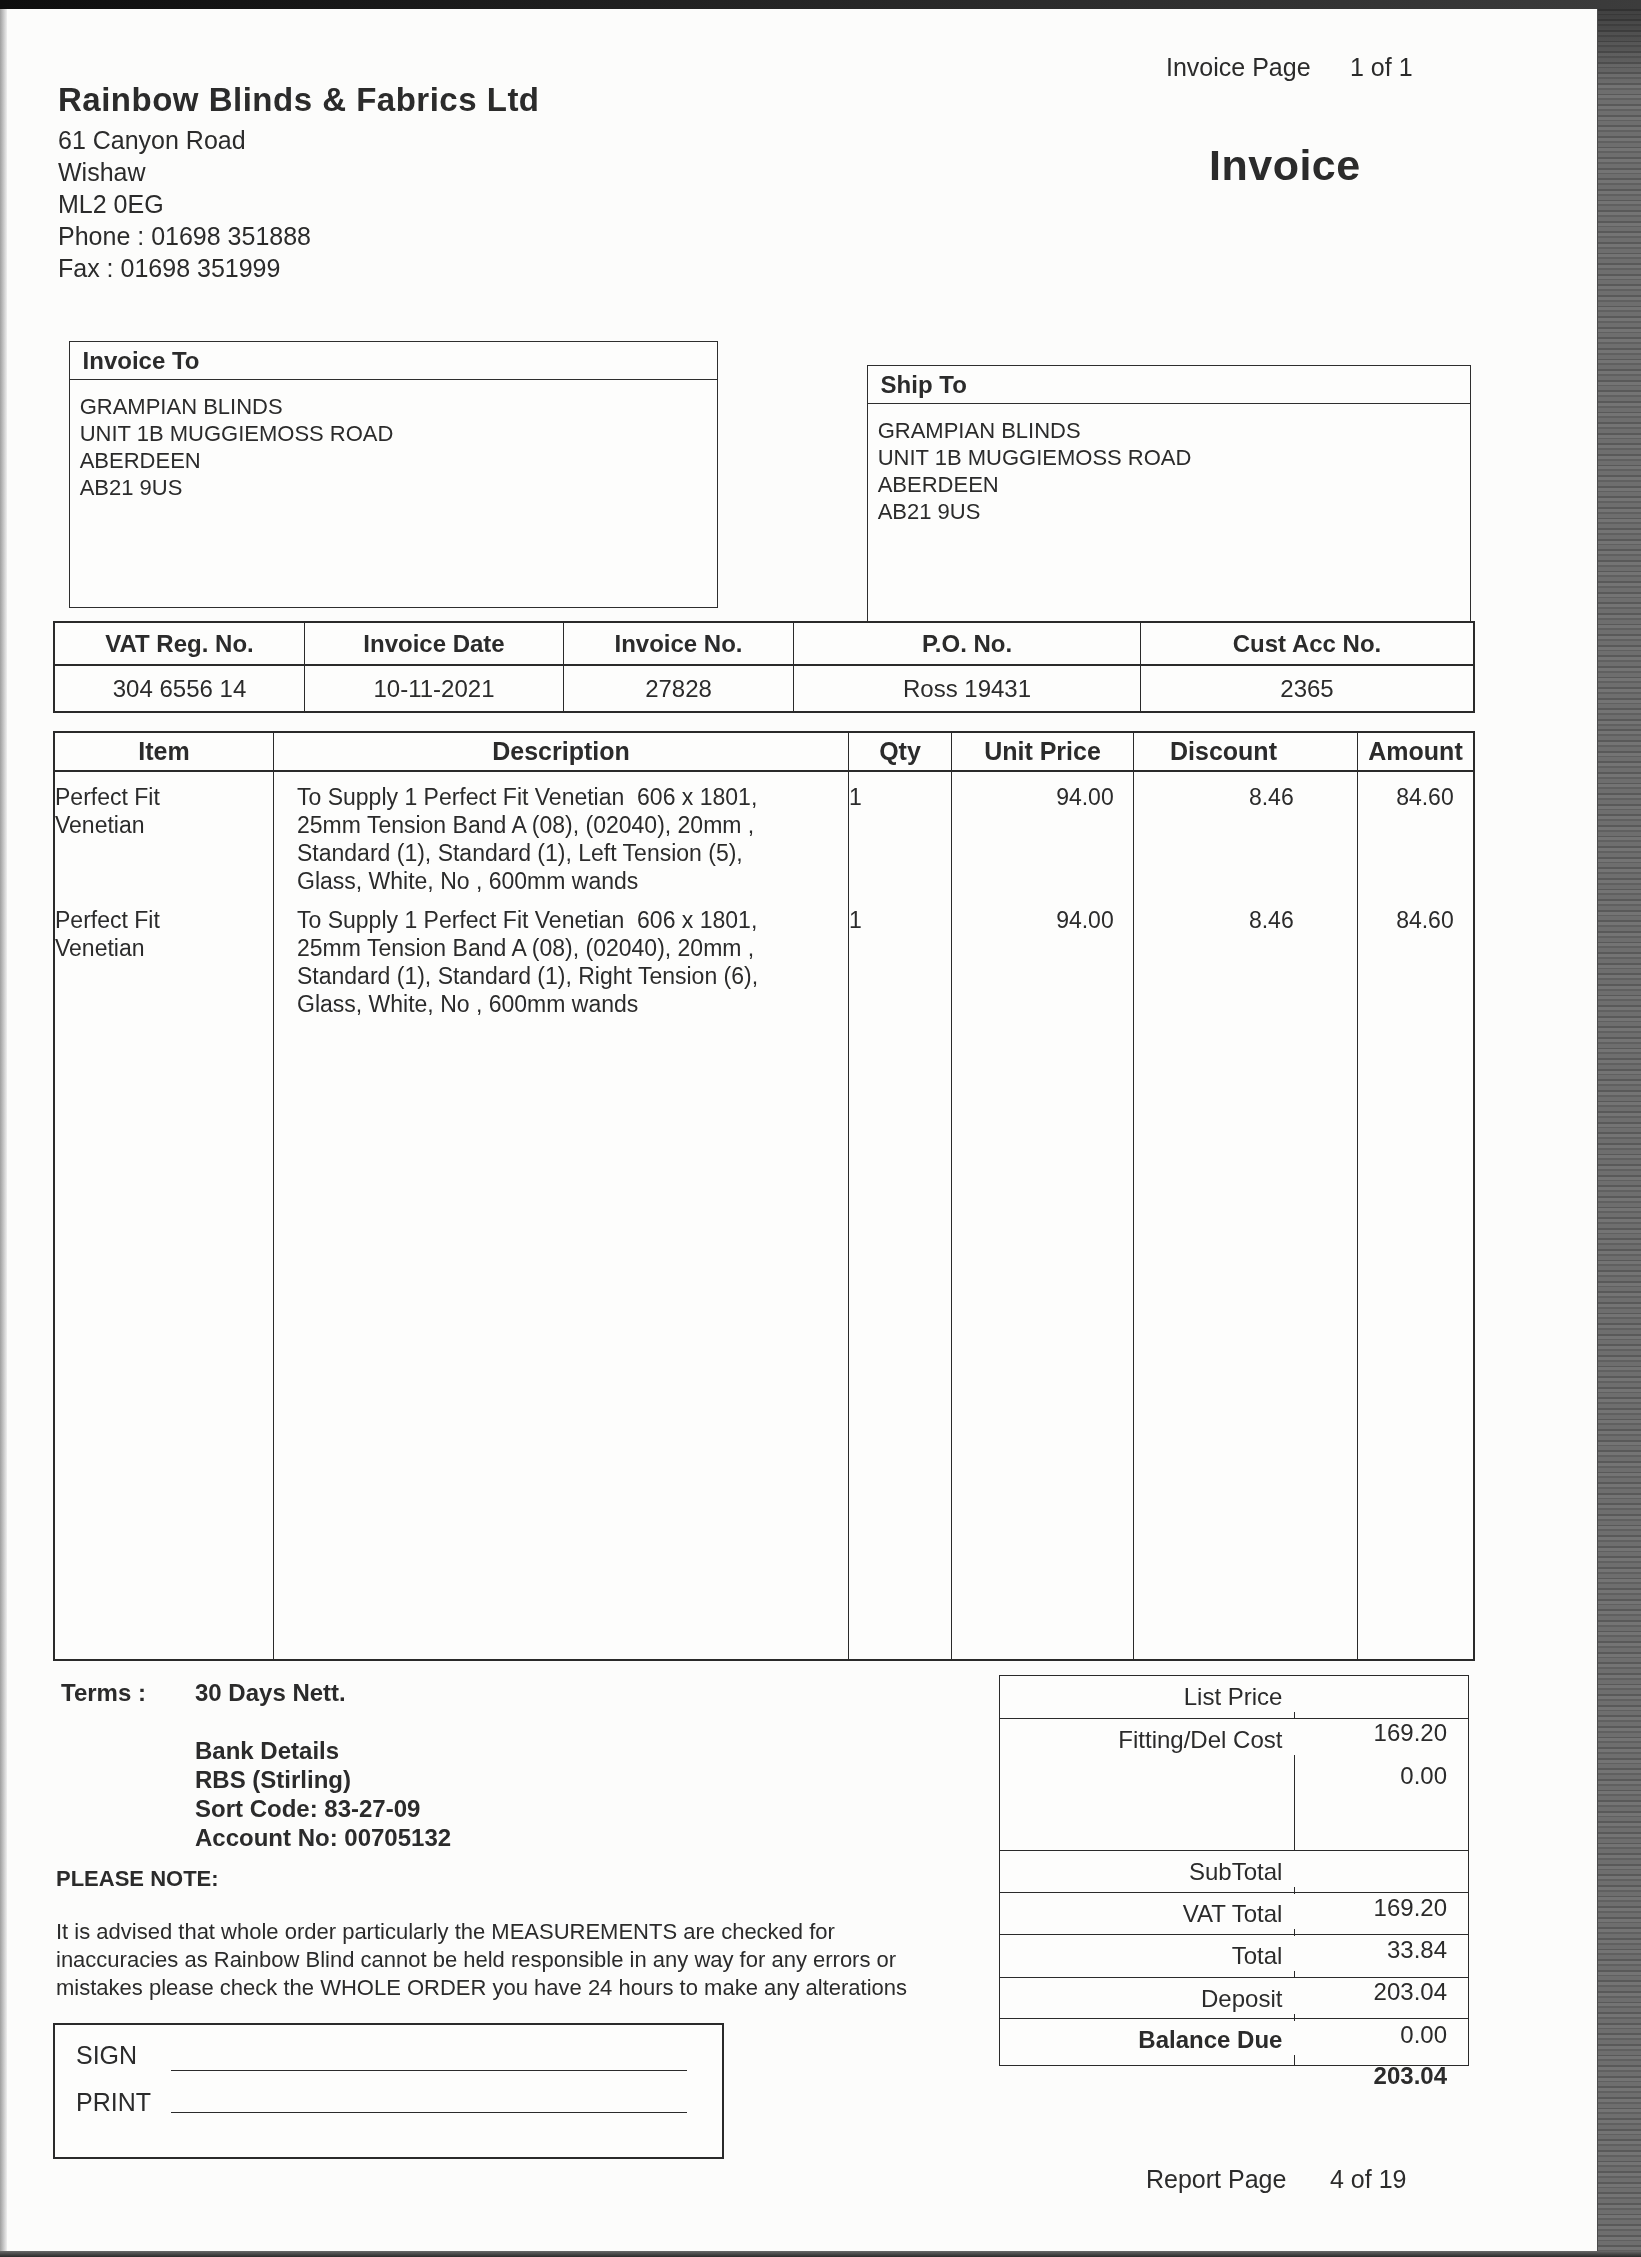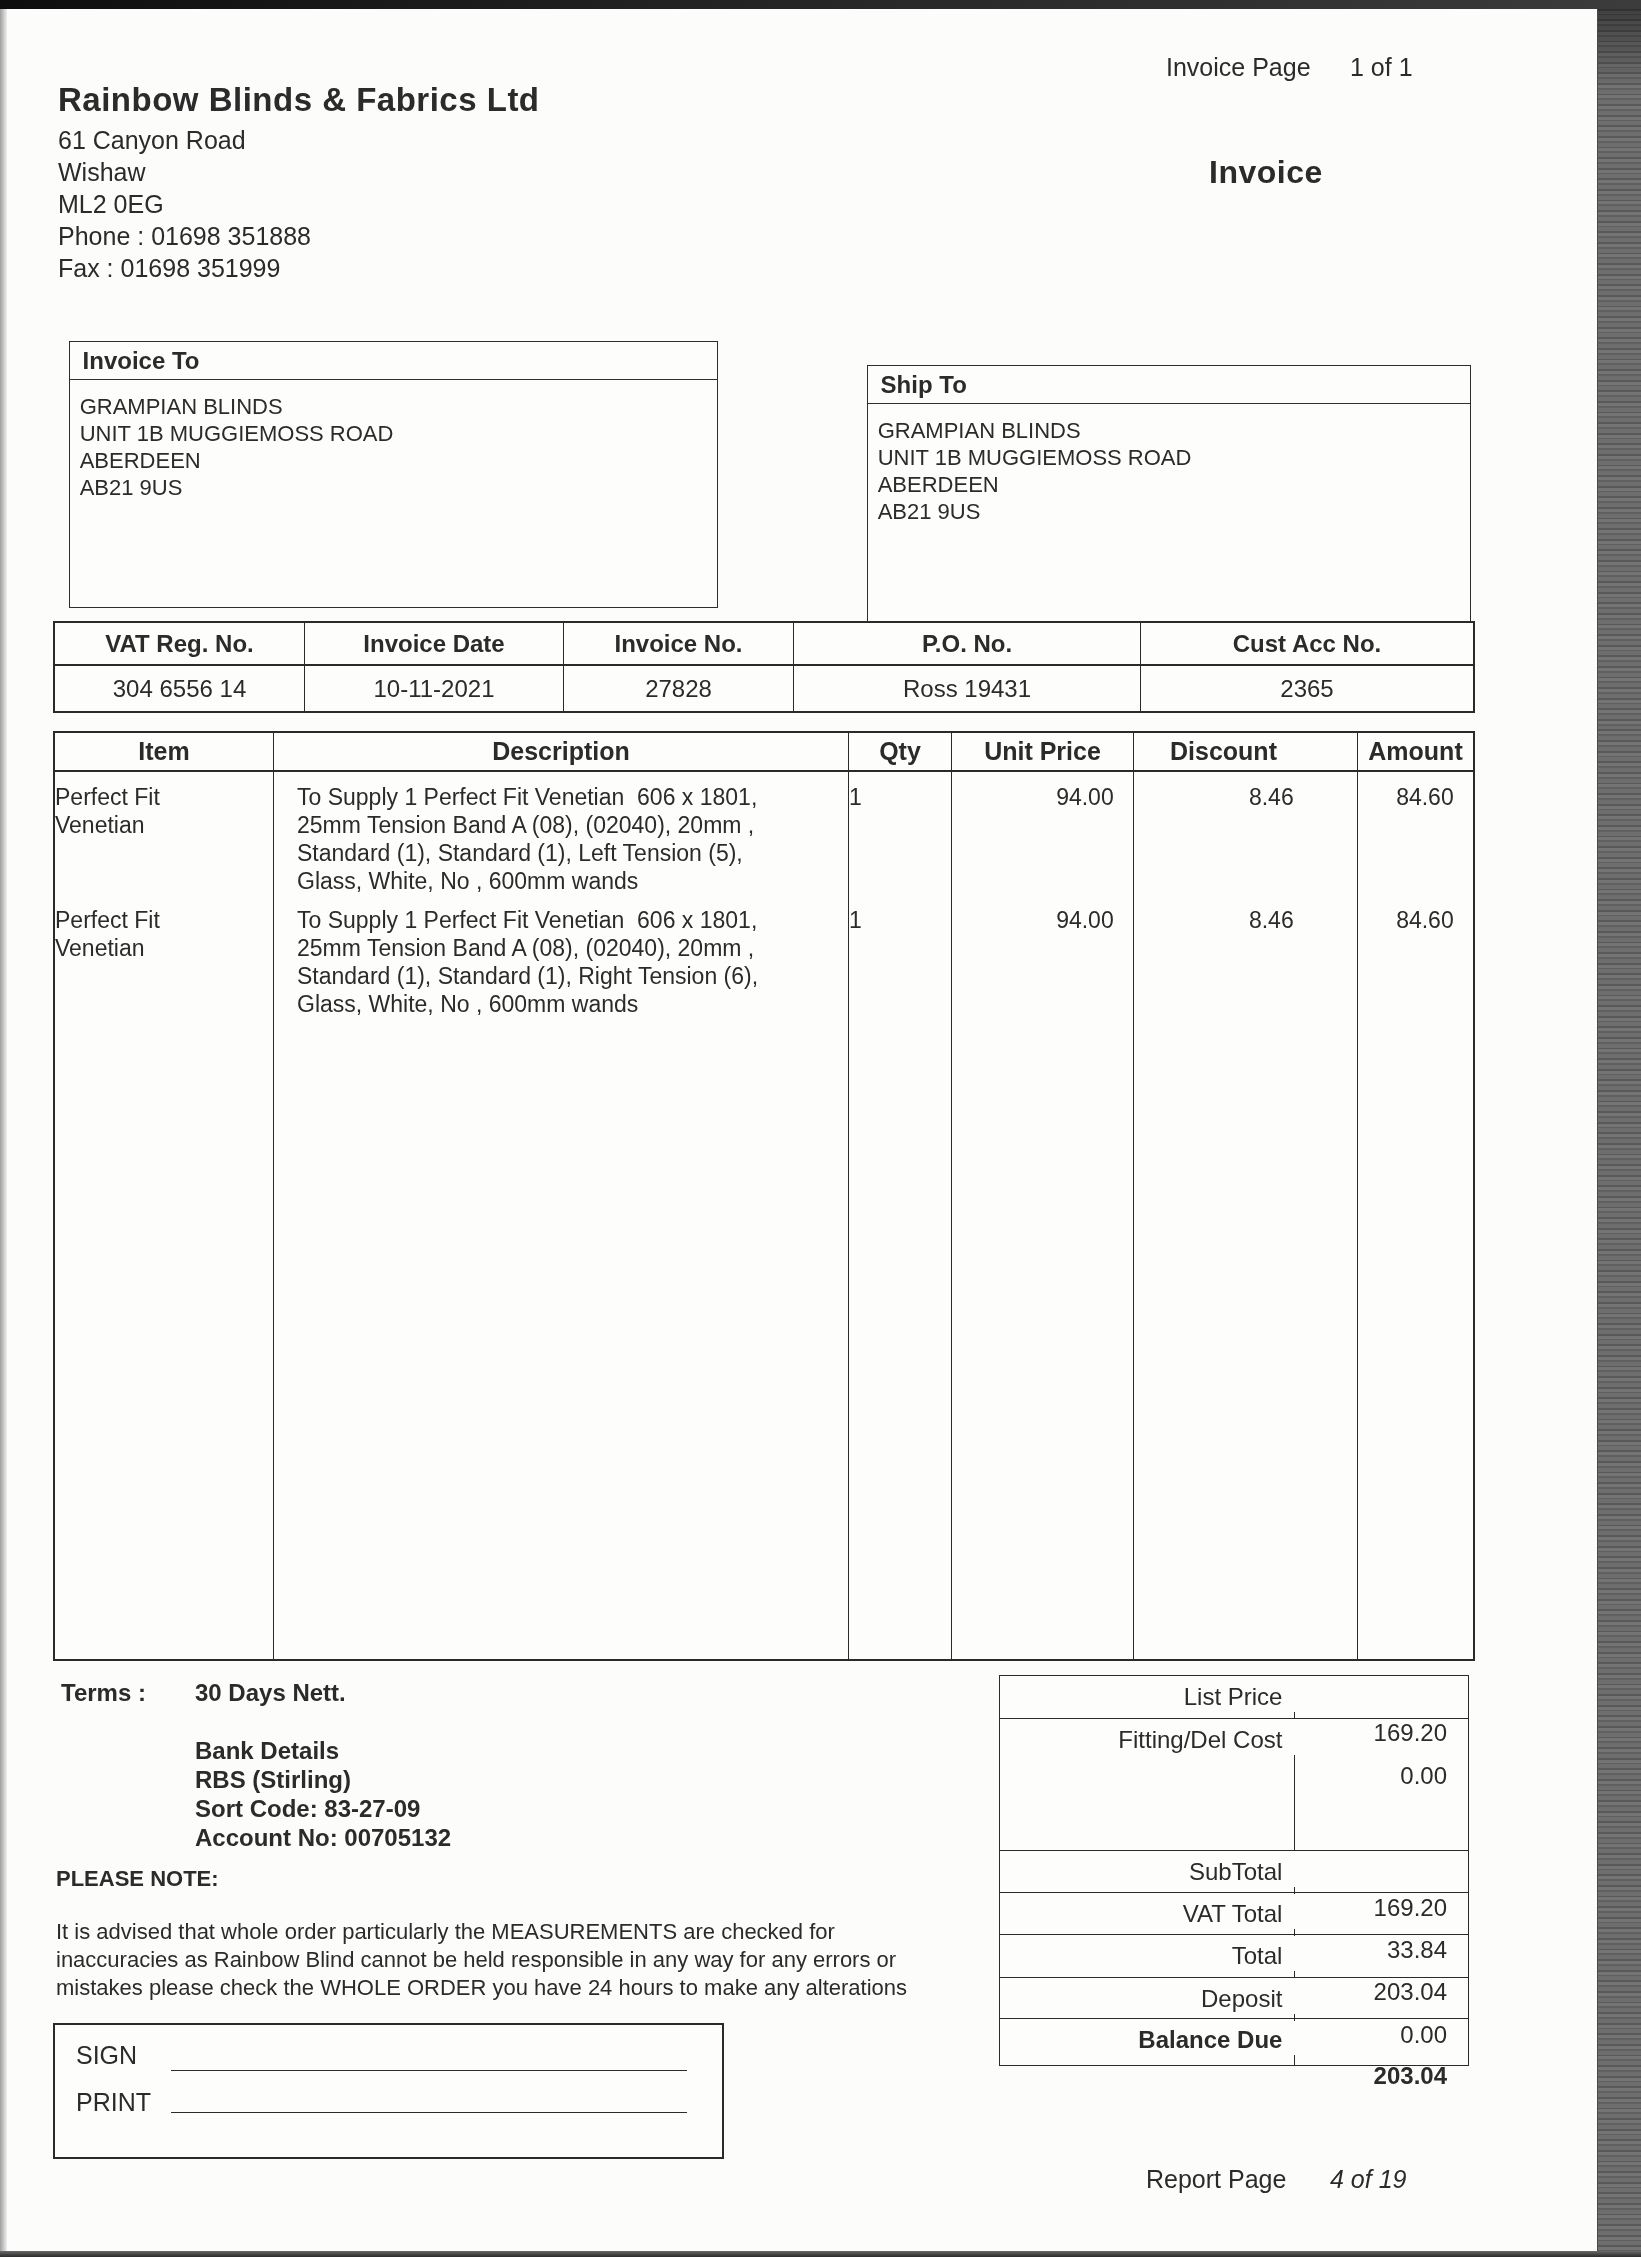--- a/index.html
+++ b/index.html
@@ -24,21 +24,21 @@
       #747474 0px,#747474 2.9px,#606060 2.9px,#606060 4.8px,
       #6e6e6e 4.8px,#6e6e6e 8.7px,#595959 8.7px,#595959 10.6px);}
   .edge-right::after{content:"";position:absolute;inset:0;
     background:linear-gradient(to bottom,rgba(0,0,0,.5),rgba(0,0,0,0) 87px);}
 
   
   .company-name{left:58px;top:81px;font-size:33px;font-weight:bold;letter-spacing:0.5px;}
   .company-address{left:58px;top:124px;font-size:25px;line-height:32px;}
   .inv-page-label{left:1166px;top:53px;font-size:25px;}
   .inv-page-value{left:1350px;top:53px;font-size:25px;}
-  .inv-title{left:1209px;top:154px;font-size:32px;font-weight:bold;letter-spacing:0.5px;}
+  .inv-title{left:1209px;top:141px;font-size:43px;font-weight:bold;letter-spacing:0.5px;}
 
   
   .addr-box{border:1.9px solid #2e2e2e;background:#fdfdfc;}
   .box-invoice-to{left:69px;top:341px;width:647px;height:265px;}
   .box-ship-to{left:867px;top:365px;width:602px;height:257px;}
   .addr-box-header{height:37px;border-bottom:1.9px solid #2e2e2e;display:flex;align-items:center;
     padding-left:12.6px;font-weight:bold;font-size:24px;}
   .addr-box-body{padding:12.6px 9.7px 0 9.7px;font-size:22px;line-height:27px;}
 
   
@@ -97,21 +97,21 @@
   .t-value{flex:1;border-left:1.9px solid #2a2a2a;text-align:right;padding:6.8px 21px 0 0;font-size:24px;margin-top:36px;}
   .h-sm{height:43px;box-sizing:border-box;}
   .h-tall{height:132px;box-sizing:border-box;}
   .h-43{height:42px;box-sizing:border-box;}
   .h-42{height:41px;box-sizing:border-box;}
   .h-48{height:46px;box-sizing:border-box;}
   .t-bold .t-label,.t-bold .t-value{font-weight:bold;}
 
   
   .report-label{left:1146px;top:2165px;font-size:25px;}
-  .report-value{left:1330px;top:2165px;font-size:25px;font-style:italic;}
+  .report-value{left:1330px;top:2165px;font-size:25px;}
 </style>
 </head>
 <body>
 
 <div>
 
   <div class="edge-top"></div>
   <div class="edge-left"></div>
   <div class="edge-right"></div>
   <div class="edge-bottom"></div>

